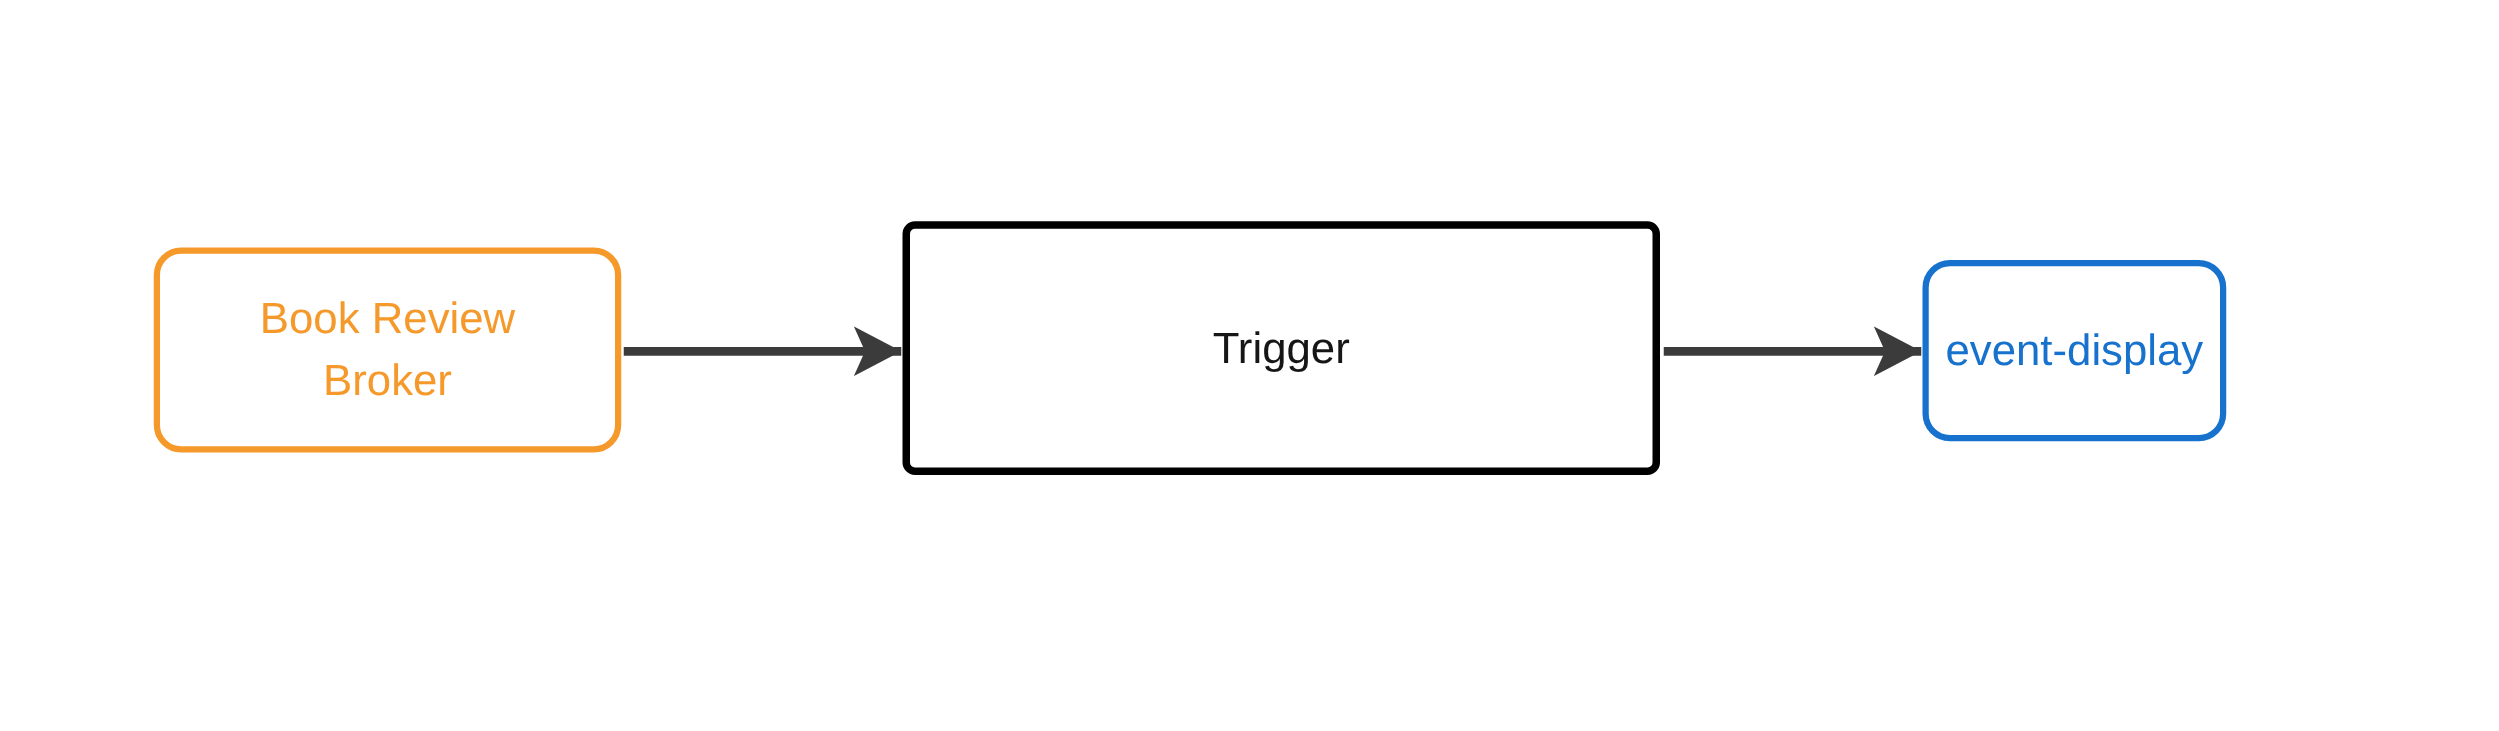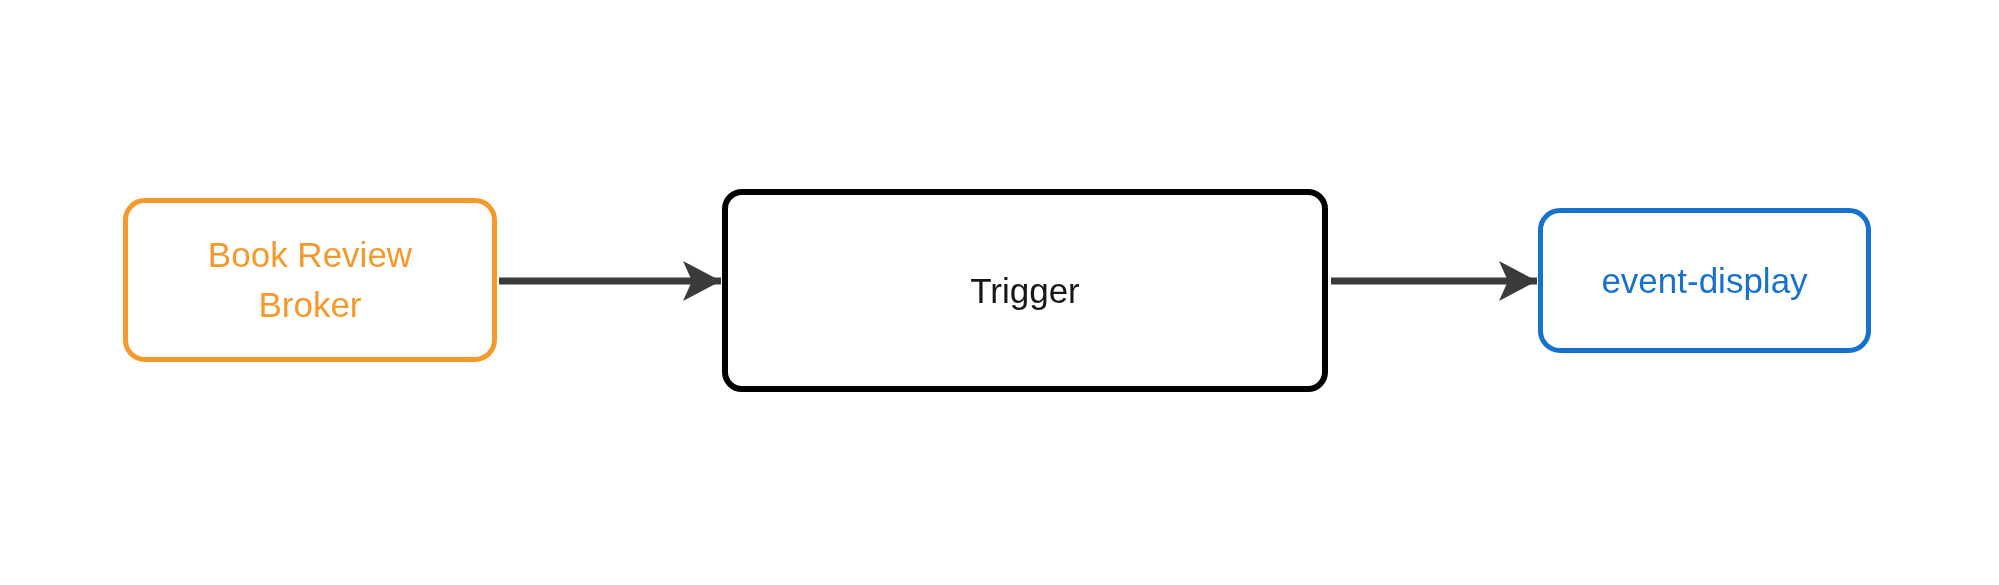--- a/index.html
+++ b/index.html
@@ -52,33 +52,33 @@
     top: 198px;
     width: 374px;
     height: 164px;
     border-width: 5px;
     border-radius: 22px;
     border-color: var(--broker, #f5992b);
     color: var(--broker, #f5992b);
   }
   .node-trigger {
     left: 722px;
-    top: 189px;
+    top: 177px;
     width: 606px;
     height: 203px;
     border-width: 6px;
-    border-radius: 20px;
+    border-radius: 10px;
     border-color: var(--trigger, #000000);
     color: var(--trigger_text, #161616);
     text-align: right;
   }
   .node-display {
     left: 1538px;
     top: 208px;
-    width: 333px;
+    width: 243px;
     height: 145px;
     border-width: 5px;
     border-radius: 22px;
     border-color: var(--display, #1772ce);
     color: var(--display, #1772ce);
   }
 </style>
 </head>
 <body>
 

